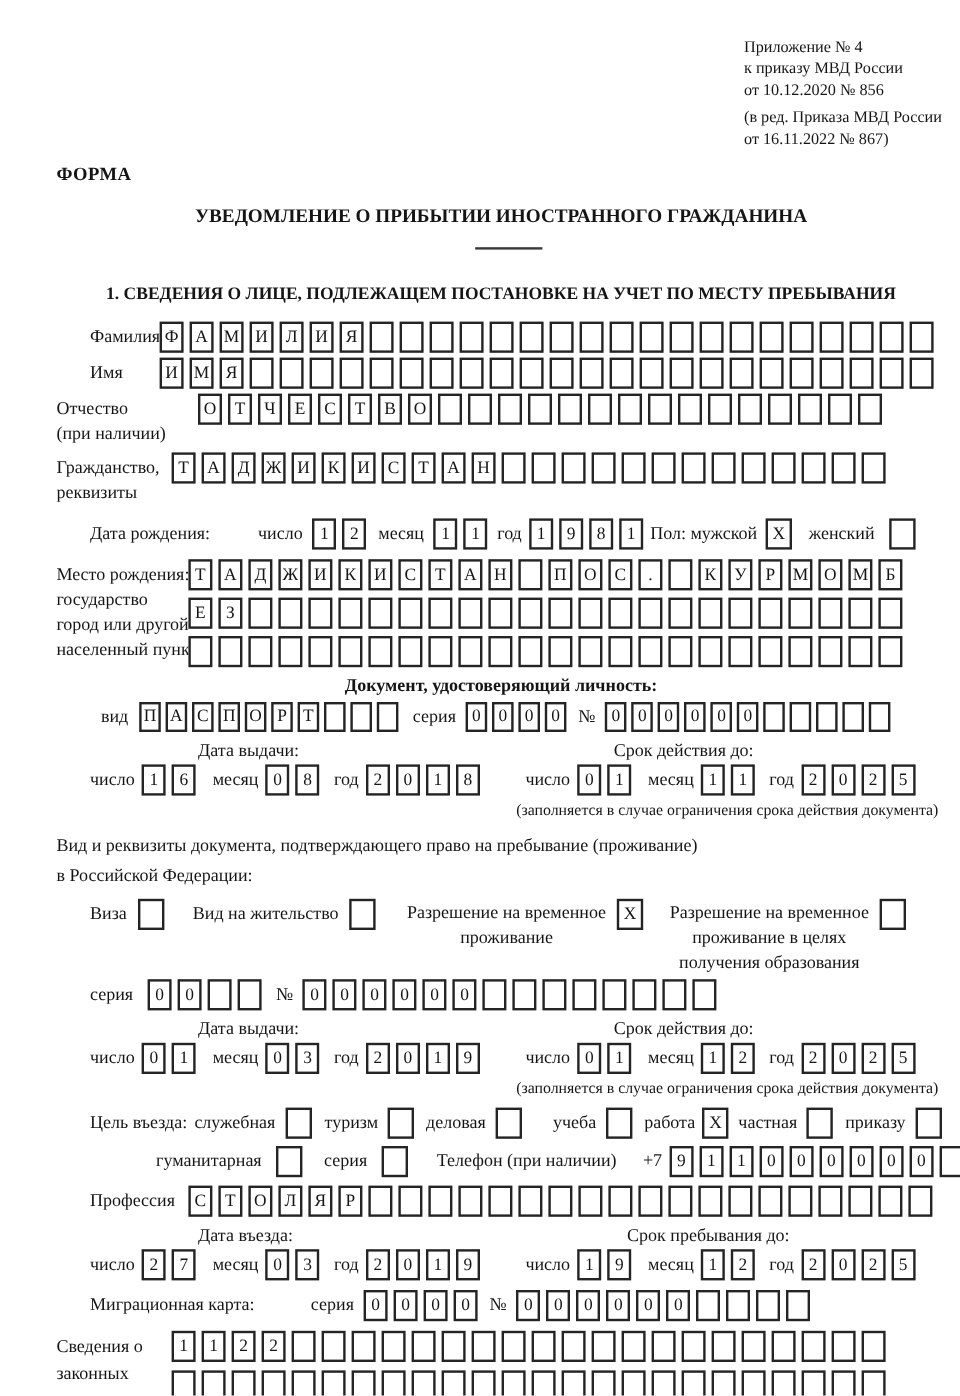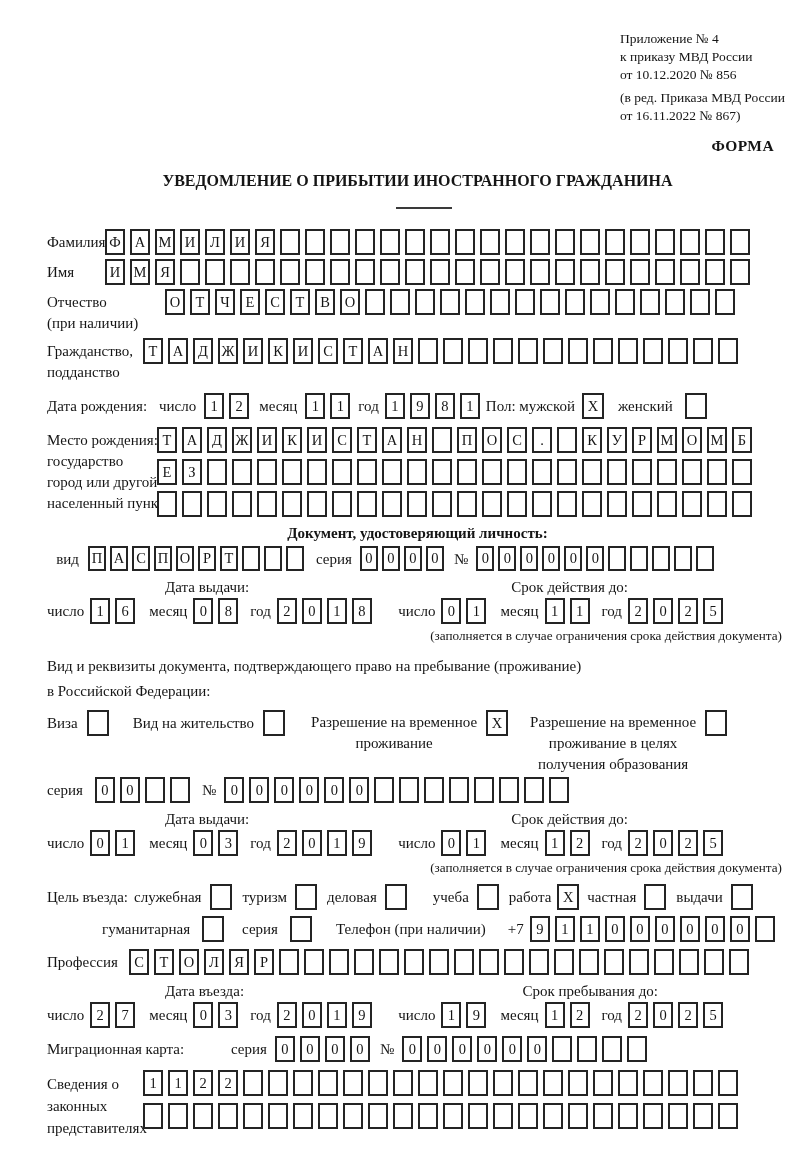--- a/index.html
+++ b/index.html
@@ -8,21 +8,21 @@
     width:800px; height:1163px; overflow:hidden;
     background:#ffffff; color:#151515;
     font-family:"Liberation Serif","DejaVu Serif",serif;
     font-size:15px;
   }
   .page { padding:30px 12px 0 47px; width:800px; }
 
   
   .hdr { margin-left:573px; font-size:13.5px; line-height:18px; }
   .hdr .g2 { margin-top:5px; }
-  .forma { text-align:right; padding-right:14px; font-weight:bold; font-size:15.5px; margin-top:12px; letter-spacing:.4px; }
+  .forma { text-align:left; padding-right:14px; font-weight:bold; font-size:15.5px; margin-top:12px; letter-spacing:.4px; }
 
   .title { text-align:center; font-weight:bold; font-size:16px; line-height:23px; margin-top:14px; }
   .blank-line { display:inline-block; width:56px; height:2px; background:#3a3a3a; margin-left:12px; }
   .sec { text-align:center; font-weight:bold; font-size:14.6px; margin-top:22px; white-space:nowrap; }
 
   .row { display:flex; align-items:flex-start; margin-top:4px; }
   .cells { display:flex; gap:5px; flex:none; }
   .cell {
     flex:none; width:20px; height:26px;
     border:2px solid #242424; background:#fff;
@@ -30,21 +30,21 @@
     font-size:14.5px;
   }
   .sm .cell { width:18px; height:25px; }
   .sm.cells { gap:4px; }
   .checkbox {
     flex:none; width:22px; height:26px;
     border:2px solid #242424; background:#fff;
     display:flex; align-items:center; justify-content:center;
     font-size:14.5px;
   }
-  .lbl { line-height:20px; padding-top:3px; white-space:nowrap; }
+  .lbl { line-height:20px; padding-top:3px; white-space:nowrap;margin-left:28px; }
   .lblcol { flex:none; line-height:21px; padding-top:3px; white-space:nowrap; }
 
   .w58 { width:58px; } .w96 { width:96px; } .w110 { width:110px; } .w118 { width:118px; } .w41 { width:41px;text-align:center; }
 
   .doc-sec { text-align:center; font-weight:bold; margin-top:8px; }
 
   .dhead { display:flex; margin-top:8px; }
   .dh1 { margin-left:118px; }
   .dh2 { margin-left:auto; margin-right:160px; }
   .drow { display:flex; align-items:flex-start; margin-top:2px; }
@@ -75,20 +75,21 @@
     <div class="g2">(в ред. Приказа МВД России</div>
     <div>от 16.11.2022 № 867)</div>
   </div>
   <div class="forma">ФОРМА</div>
 
   <div class="title">
     <div>УВЕДОМЛЕНИЕ О ПРИБЫТИИ ИНОСТРАННОГО ГРАЖДАНИНА</div>
     <div><span class="blank-line"></span></div>
   </div>
 
+  <div class="sec">1. СВЕДЕНИЯ О ЛИЦЕ, ПОДЛЕЖАЩЕМ ПОСТАНОВКЕ НА УЧЕТ ПО МЕСТУ ПРЕБЫВАНИЯ</div>
 
   <div class="row mt14">
     <span class="lbl w58" style="flex:none">Фамилия</span>
     <span class="cells">
         <span class="cell">Ф</span>
         <span class="cell">А</span>
         <span class="cell">М</span>
         <span class="cell">И</span>
         <span class="cell">Л</span>
         <span class="cell">И</span>
@@ -175,21 +176,21 @@
         <span class="cell"></span>
         <span class="cell"></span>
         <span class="cell"></span>
         <span class="cell"></span>
       </span>
   </div>
 
   <div class="row">
     <span class="lblcol w96">
       <div>Гражданство,</div>
-      <div>подданство</div>
+      <div>реквизиты</div>
     </span>
     <span class="cells">
         <span class="cell">Т</span>
         <span class="cell">А</span>
         <span class="cell">Д</span>
         <span class="cell">Ж</span>
         <span class="cell">И</span>
         <span class="cell">К</span>
         <span class="cell">И</span>
         <span class="cell">С</span>
@@ -514,21 +515,21 @@
     <span class="lbl" style="margin-left:10px">туризм</span>
     <span class="checkbox" style="margin-left:8px"></span>
     <span class="lbl" style="margin-left:10px">деловая</span>
     <span class="checkbox" style="margin-left:8px"></span>
     <span class="lbl" style="margin-left:26px">учеба</span>
     <span class="checkbox" style="margin-left:8px"></span>
     <span class="lbl" style="margin-left:10px">работа</span>
     <span class="checkbox" style="margin-left:6px">X</span>
     <span class="lbl" style="margin-left:8px">частная</span>
     <span class="checkbox" style="margin-left:8px"></span>
-    <span class="lbl" style="margin-left:10px">выдачи</span>
+    <span class="lbl" style="margin-left:10px">приказу</span>
     <span class="checkbox" style="margin-left:8px"></span>
   </div>
 
   <div class="row" style="margin-left:55px;margin-top:6px">
     <span class="lbl">гуманитарная</span>
     <span class="checkbox" style="margin-left:12px"></span>
     <span class="lbl" style="margin-left:18px">серия</span>
     <span class="checkbox" style="margin-left:12px"></span>
     <span class="lbl" style="margin-left:24px">Телефон (при наличии)</span>
     <span class="lbl" style="margin-left:22px">+7</span>

